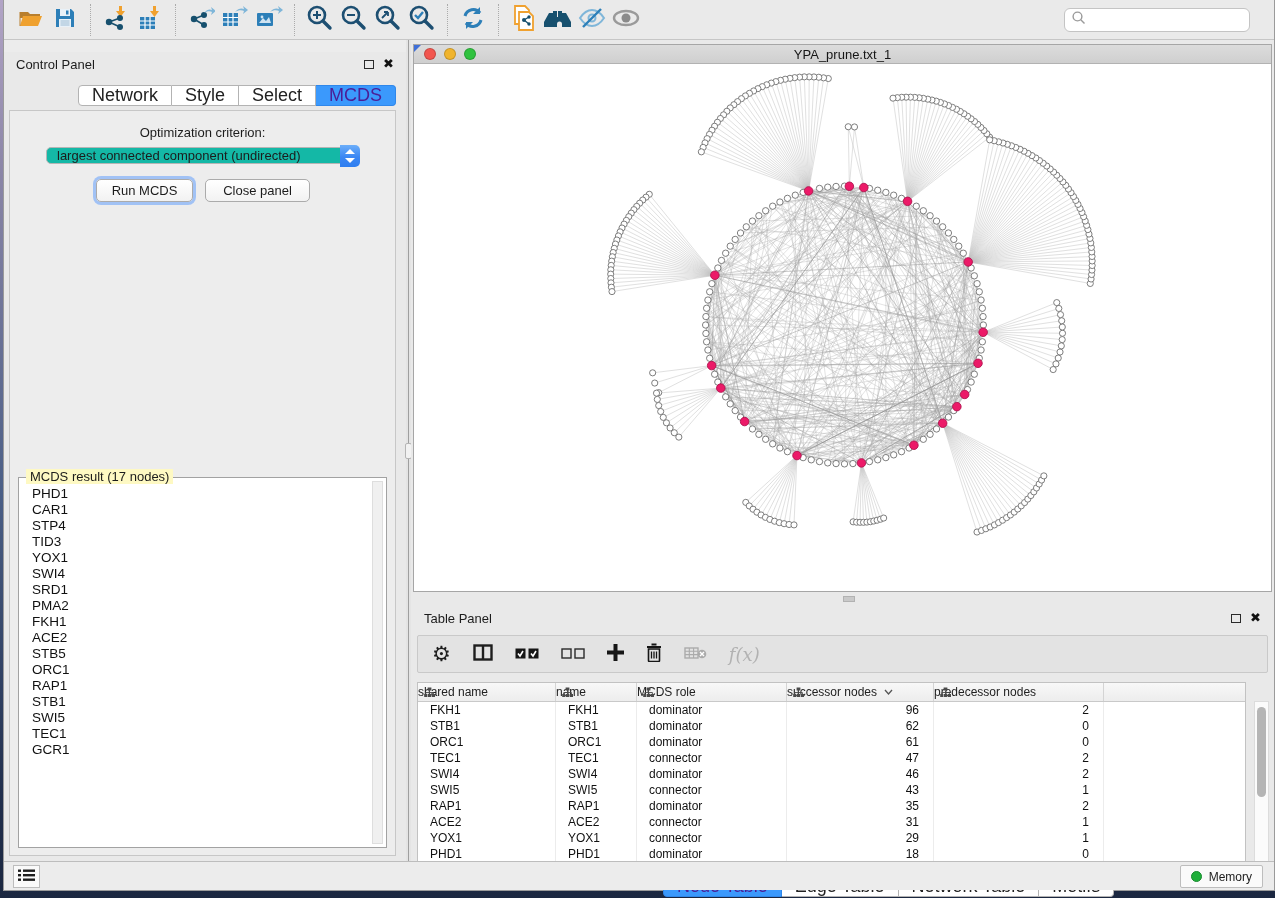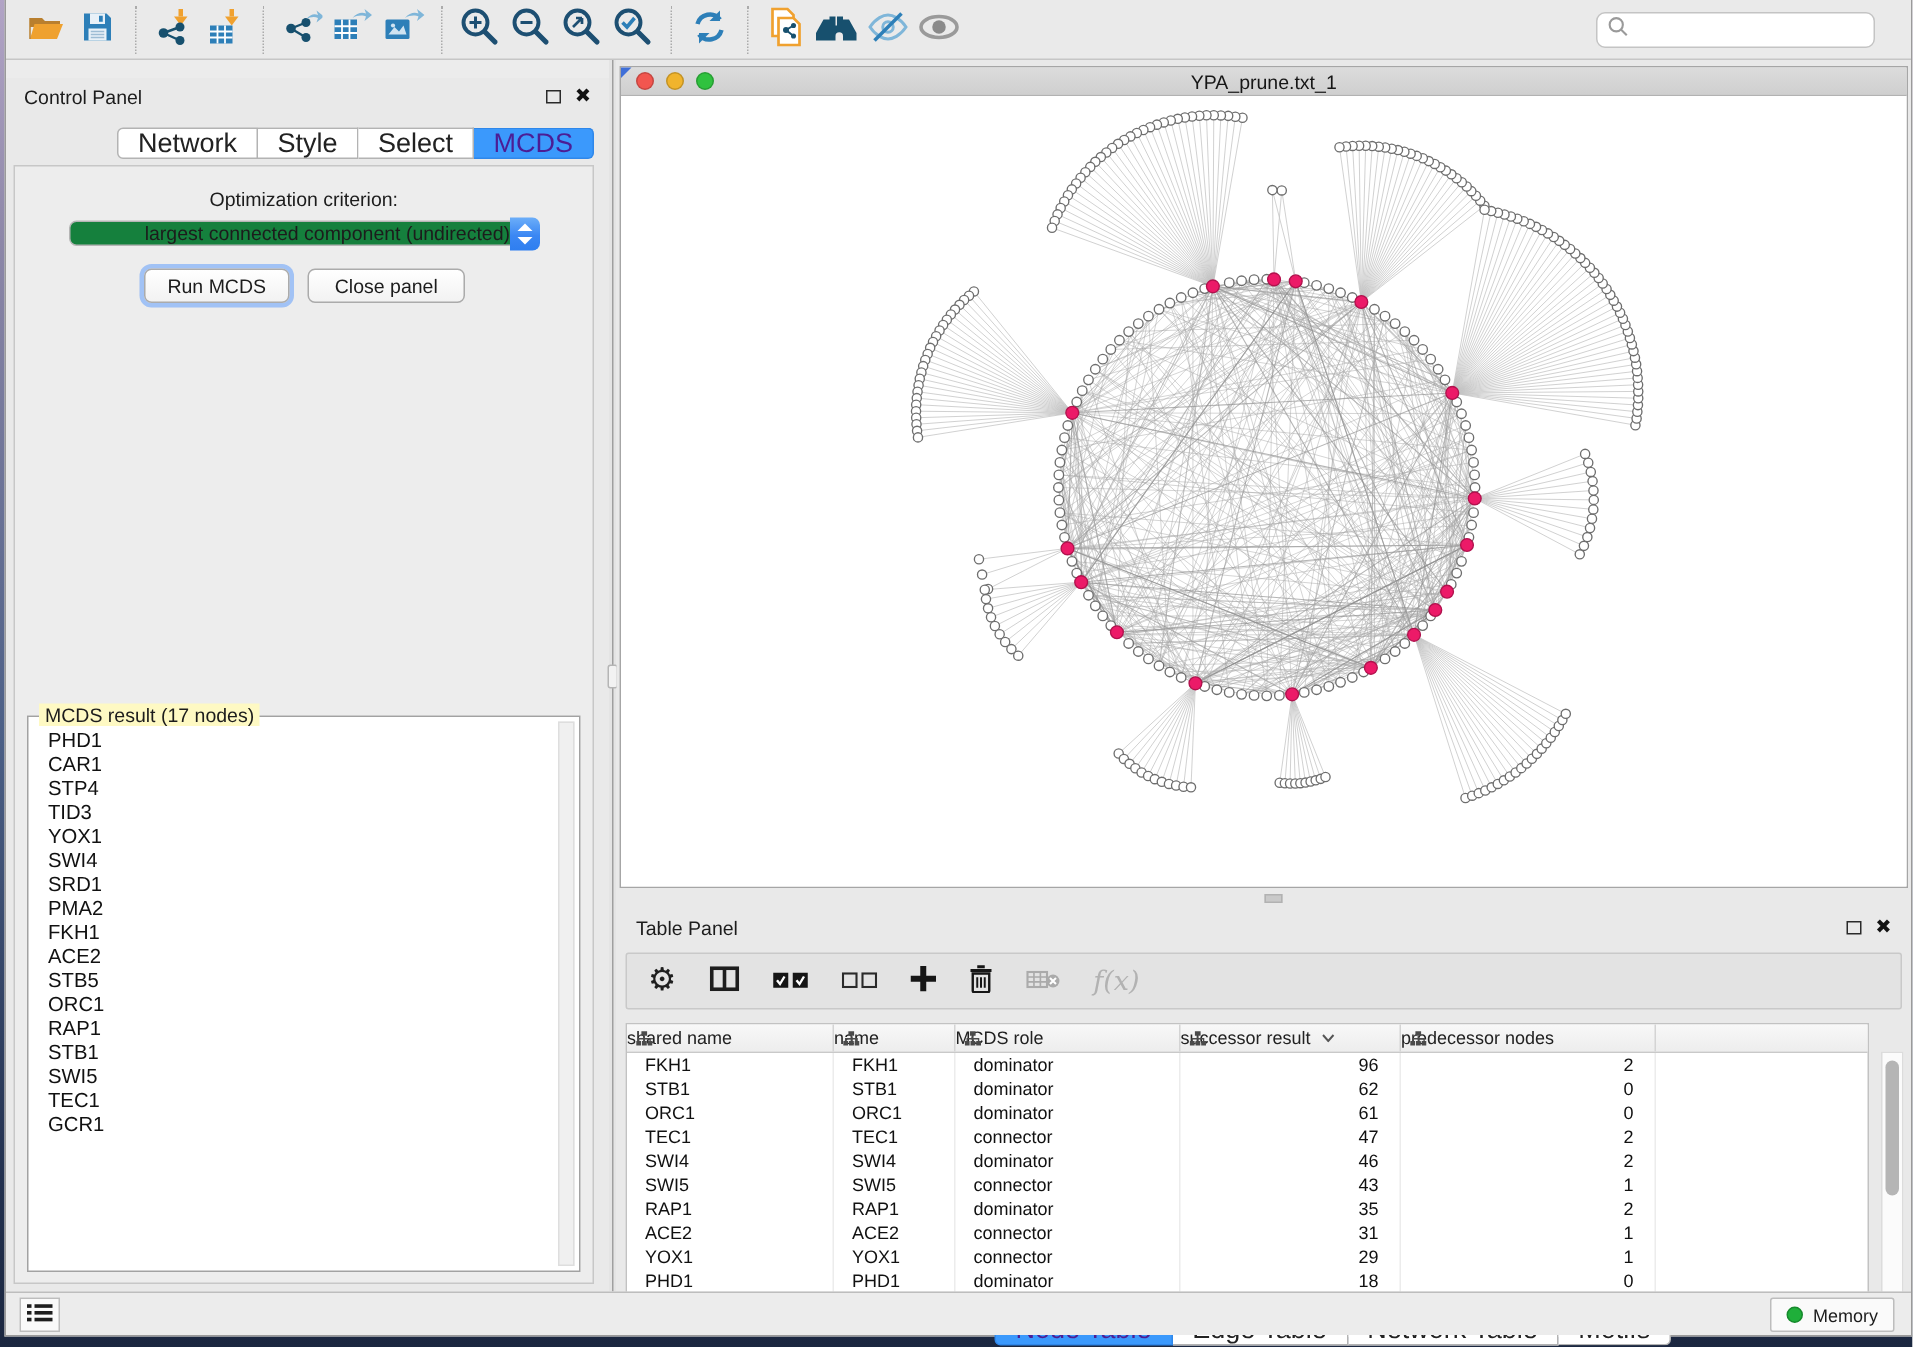--- a/index.html
+++ b/index.html
@@ -41,22 +41,22 @@
   .seg-tab { height:21px; line-height:19px; padding:0 13px; background:#fff; border:1px solid #b3b3b3;
     border-left:none; font-size:18px; color:#222; cursor:default; }
   .seg-tab:first-child { border-left:1px solid #b3b3b3; border-radius:4px 0 0 4px; }
   .seg-tab:last-child { border-radius:0 4px 4px 0; }
   .seg-tab.sel { background:#3b99fc; border-color:#2f87ea; color:#4c1d95; }
   #cp-tabs { left:74px; top:33px; }
 
   #cp-inner { position:absolute; left:5px; right:10px; top:58px; bottom:17px; background:#ededed;
     border:1px solid #c7c7c7;text-decoration:underline; }
   #opt-label { position:absolute; top:14px; left:0; right:0; text-align:center; font-size:13px; }
-  #criterion { position:absolute; left:36px; top:36px; width:314px; height:17px; background:#15803d;
-    border:1px solid #b5b5b5; border-radius:5px; display:flex; align-items:center;text-align:right; }
+  #criterion { position:absolute; left:36px; top:36px; width:314px; height:17px; background:#14b8a6;
+    border:1px solid #b5b5b5; border-radius:5px; display:flex; align-items:center; }
   #criterion .val { flex:1; padding-left:10px; font-size:13px; white-space:nowrap; overflow:hidden; }
   #criterion .stepper { width:20px; height:22px; margin-right:-1px; border-radius:0 5px 5px 0;
     background:linear-gradient(180deg,#6caef9 0%,#3b87f3 55%,#2e7ef0 100%); position:relative; }
   .stepper i { position:absolute; left:5px; width:0; height:0; border-left:5px solid transparent; border-right:5px solid transparent; }
   .stepper .up { top:4px; border-bottom:5px solid #fff; }
   .stepper .dn { bottom:4px; border-top:5px solid #fff; }
   .push-btn { position:absolute; top:68px; height:23px; background:linear-gradient(180deg,#ffffff,#f2f2f2);
     border:1px solid #ababab; border-radius:5px; font-size:13px; text-align:center; line-height:21px; }
   #run-btn { left:86px; width:97px; box-shadow:0 0 0 3px rgba(110,165,250,.6); }
   #close-panel-btn { left:195px; width:105px; }
@@ -1415,21 +1415,21 @@
                 <div class="th c3">
                   <span class="tree-ic"><svg width="11" height="11" viewBox="0 0 11 11">
                       <g fill="#4a4a4a">
                         <rect x="3.6" y="0.5" width="3.8" height="3"></rect>
                         <rect x="0.2" y="7" width="3.2" height="3"></rect>
                         <rect x="4" y="7" width="3.2" height="3"></rect>
                         <rect x="7.8" y="7" width="3.2" height="3"></rect>
                       </g>
                       <path d="M5.5 3.5v2M1.8 7V5.5h7.6V7M5.6 5.5V7" stroke="#4a4a4a" stroke-width="0.9" fill="none"></path>
                     </svg></span>
-                  <span>successor result</span>
+                  <span>successor nodes</span>
                   <span class="sort-ic">
                     <svg width="9" height="6" viewBox="0 0 9 6">
                       <path d="M1 1l3.5 4L8 1" stroke="#555" stroke-width="1.3" fill="none"></path>
                     </svg>
                   </span>
                 </div>
                 <div class="th c4">
                   <span class="tree-ic"><svg width="11" height="11" viewBox="0 0 11 11">
                       <g fill="#4a4a4a">
                         <rect x="3.6" y="0.5" width="3.8" height="3"></rect>

